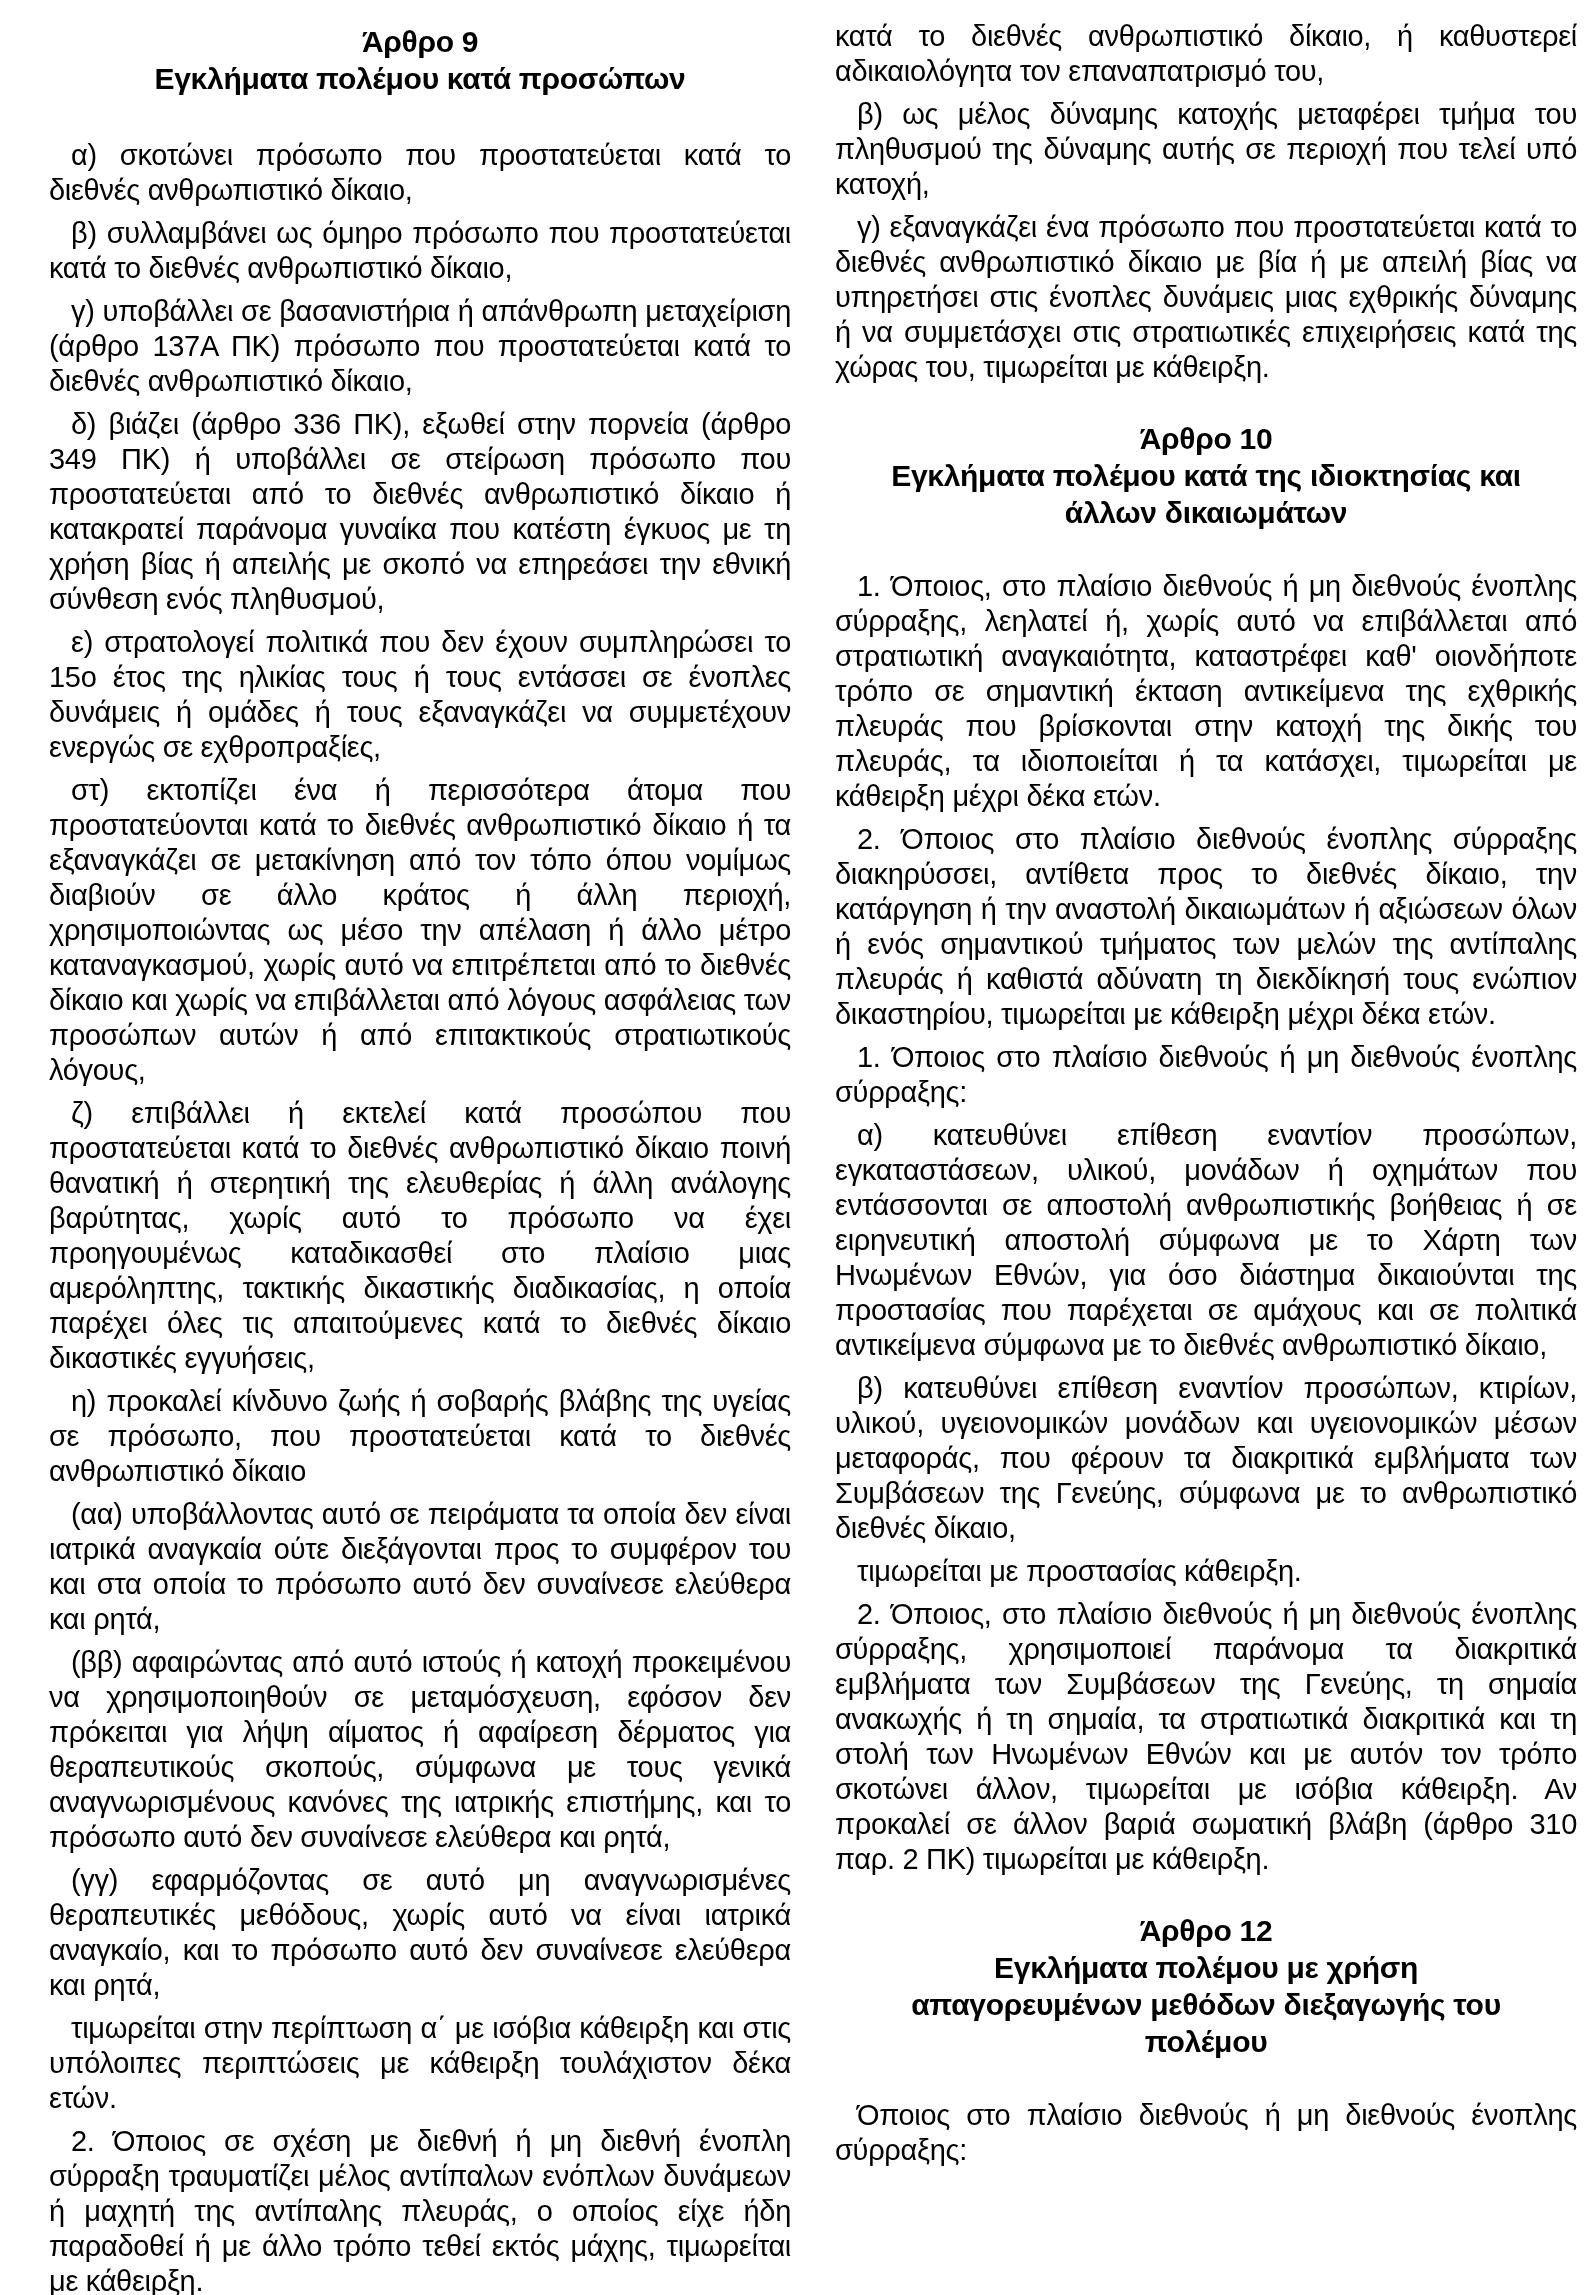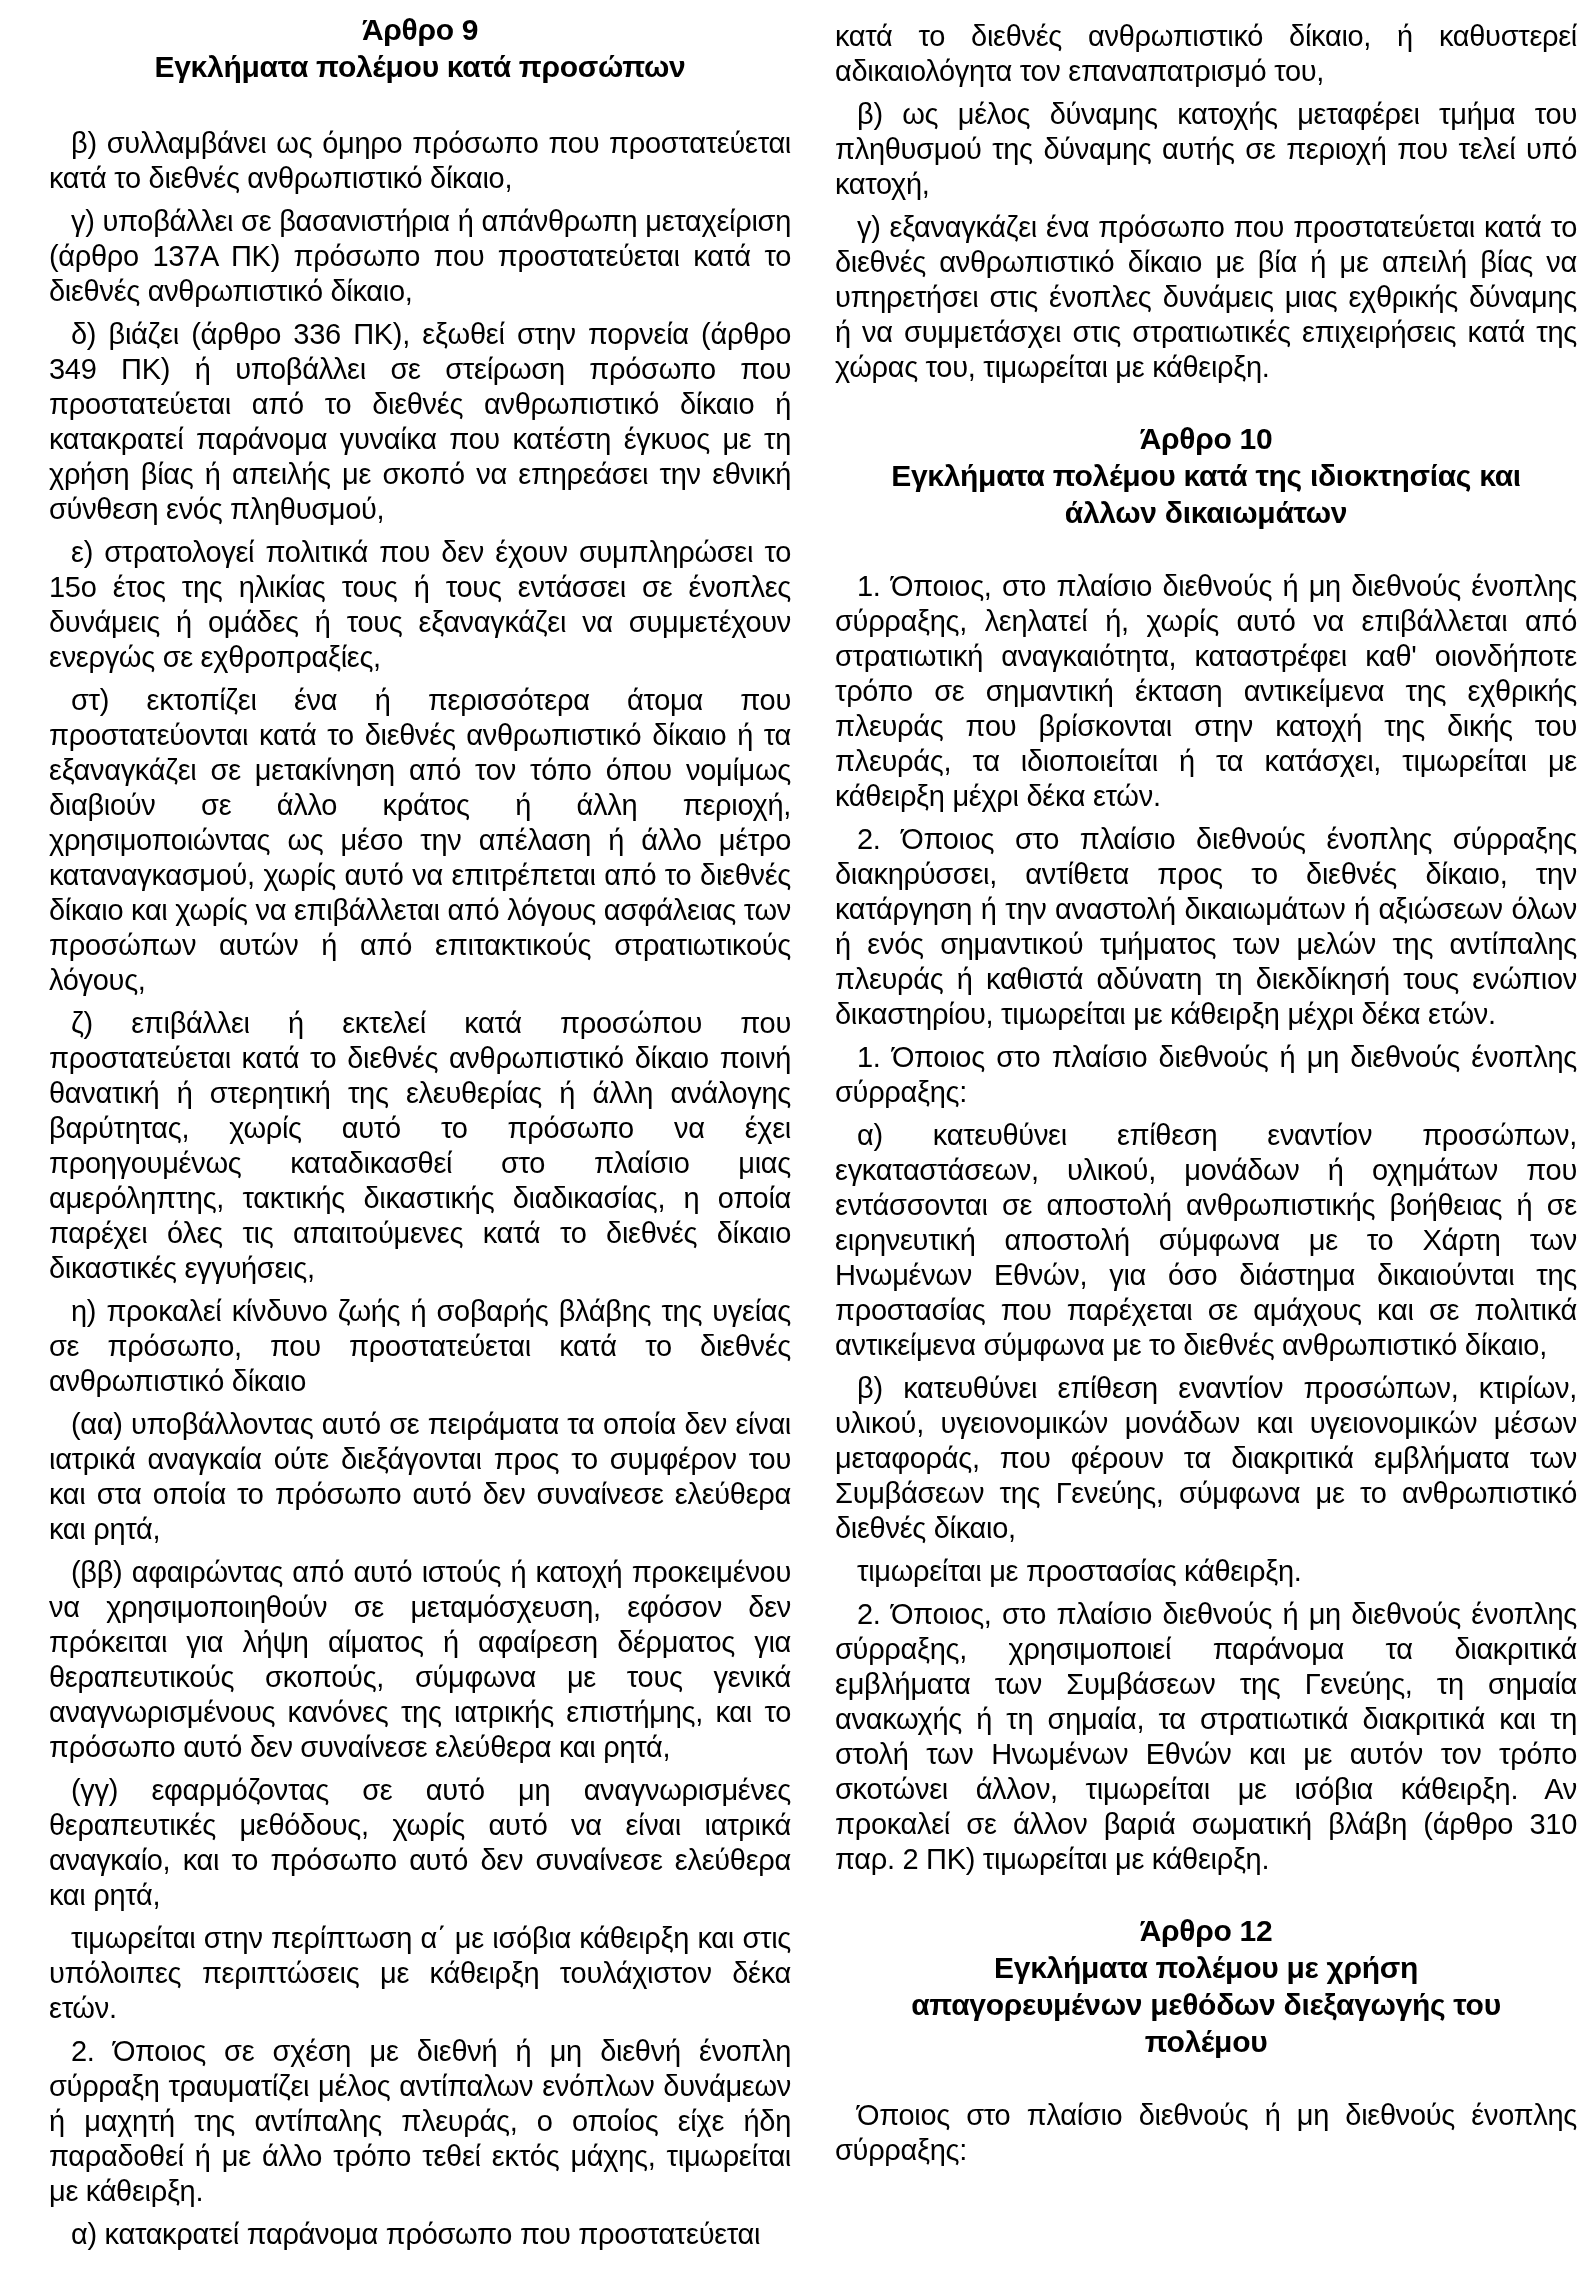--- a/index.html
+++ b/index.html
@@ -37,38 +37,39 @@
   }
   .article-head {
     text-align: center;
     font-weight: bold;
     font-size: 30px;
     line-height: 37px;
     letter-spacing: -0.3px;
     margin: 35px 0 38px 0;
   }
   .article-head.first {
-    margin-top: 0;
+    margin-top: 12px;
     margin-bottom: 41px;
   }
   .article-head .art-title {
     max-width: 644px;
     margin: 0 auto;
   }
 </style>
 </head>
 <body>
 
 <div class="page">
 
   <div class="col">
     <div class="article-head first">
       <div class="art-number">Άρθρο 9</div>
       <div class="art-title">Εγκλήματα πολέμου κατά προσώπων</div>
     </div>
+    <p>α) σκοτώνει πρόσωπο που προστατεύεται κατά το διεθνές ανθρωπιστικό δίκαιο,</p>
     <p>β) συλλαμβάνει ως όμηρο πρόσωπο που προστατεύεται κατά το διεθνές ανθρωπιστικό δίκαιο,</p>
     <p>γ) υποβάλλει σε βασανιστήρια ή απάνθρωπη μεταχείριση (άρθρο 137Α ΠΚ) πρόσωπο που προστατεύεται κατά το διεθνές ανθρωπιστικό δίκαιο,</p>
     <p>δ) βιάζει (άρθρο 336 ΠΚ), εξωθεί στην πορνεία (άρθρο 349 ΠΚ) ή υποβάλλει σε στείρωση πρόσωπο που προστατεύεται από το διεθνές ανθρωπιστικό δίκαιο ή κατακρατεί παράνομα γυναίκα που κατέστη έγκυος με τη χρήση βίας ή απειλής με σκοπό να επηρεάσει την εθνική σύνθεση ενός πληθυσμού,</p>
     <p>ε) στρατολογεί πολιτικά που δεν έχουν συμπληρώσει το 15ο έτος της ηλικίας τους ή τους εντάσσει σε ένοπλες δυνάμεις ή ομάδες ή τους εξαναγκάζει να συμμετέχουν ενεργώς σε εχθροπραξίες,</p>
     <p>στ) εκτοπίζει ένα ή περισσότερα άτομα που προστατεύονται κατά το διεθνές ανθρωπιστικό δίκαιο ή τα εξαναγκάζει σε μετακίνηση από τον τόπο όπου νομίμως διαβιούν σε άλλο κράτος ή άλλη περιοχή, χρησιμοποιώντας ως μέσο την απέλαση ή άλλο μέτρο καταναγκασμού, χωρίς αυτό να επιτρέπεται από το διεθνές δίκαιο και χωρίς να επιβάλλεται από λόγους ασφάλειας των προσώπων αυτών ή από επιτακτικούς στρατιωτικούς λόγους,</p>
     <p>ζ) επιβάλλει ή εκτελεί κατά προσώπου που προστατεύεται κατά το διεθνές ανθρωπιστικό δίκαιο ποινή θανατική ή στερητική της ελευθερίας ή άλλη ανάλογης βαρύτητας, χωρίς αυτό το πρόσωπο να έχει προηγουμένως καταδικασθεί στο πλαίσιο μιας αμερόληπτης, τακτικής δικαστικής διαδικασίας, η οποία παρέχει όλες τις απαιτούμενες κατά το διεθνές δίκαιο δικαστικές εγγυήσεις,</p>
     <p>η) προκαλεί κίνδυνο ζωής ή σοβαρής βλάβης της υγείας σε πρόσωπο, που προστατεύεται κατά το διεθνές ανθρωπιστικό δίκαιο</p>
     <p>(αα) υποβάλλοντας αυτό σε πειράματα τα οποία δεν είναι ιατρικά αναγκαία ούτε διεξάγονται προς το συμφέρον του και στα οποία το πρόσωπο αυτό δεν συναίνεσε ελεύθερα και ρητά,</p>
     <p>(ββ) αφαιρώντας από αυτό ιστούς ή κατοχή προκειμένου να χρησιμοποιηθούν σε μεταμόσχευση, εφόσον δεν πρόκειται για λήψη αίματος ή αφαίρεση δέρματος για θεραπευτικούς σκοπούς, σύμφωνα με τους γενικά αναγνωρισμένους κανόνες της ιατρικής επιστήμης, και το πρόσωπο αυτό δεν συναίνεσε ελεύθερα και ρητά,</p>
     <p>(γγ) εφαρμόζοντας σε αυτό μη αναγνωρισμένες θεραπευτικές μεθόδους, χωρίς αυτό να είναι ιατρικά αναγκαίο, και το πρόσωπο αυτό δεν συναίνεσε ελεύθερα και ρητά,</p>

